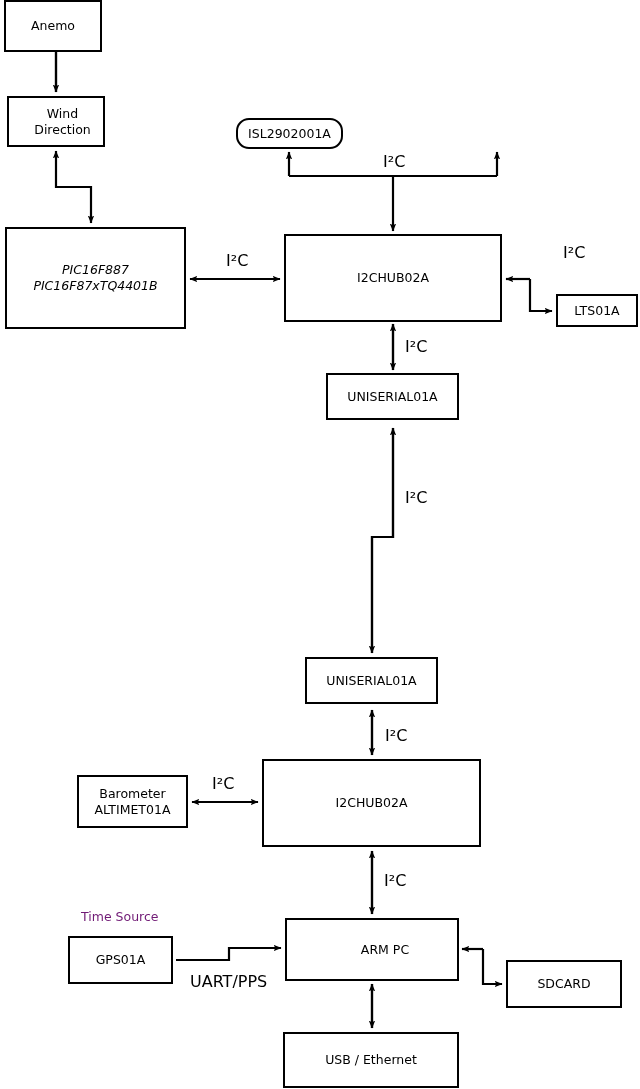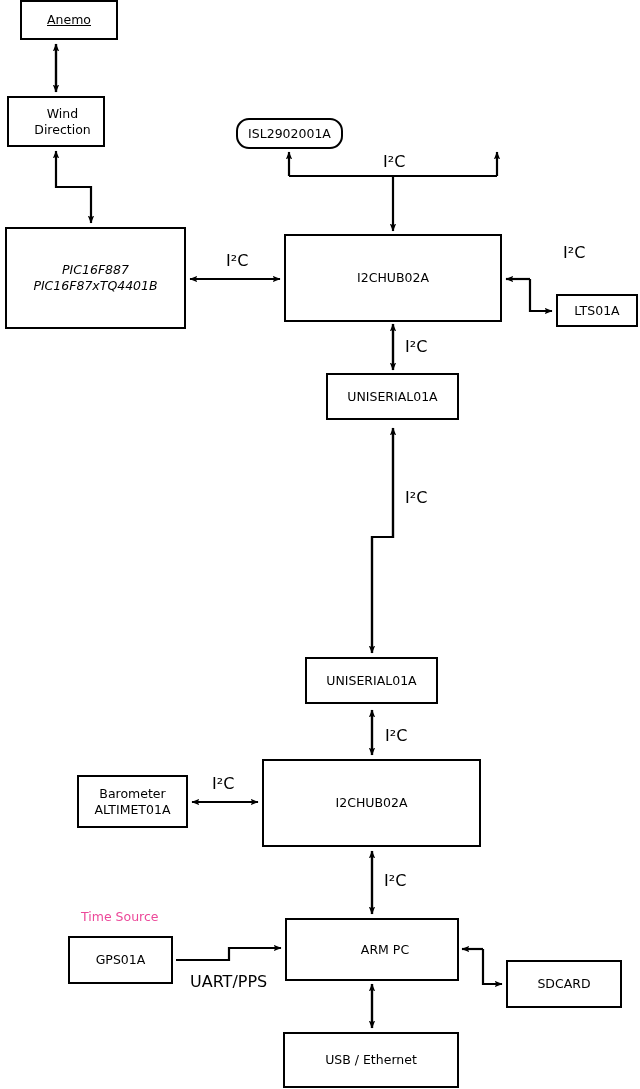--- a/index.html
+++ b/index.html
@@ -45,21 +45,21 @@
     position: absolute;
     font-size: 16px;
     color: #000000;
     z-index: 3;
     white-space: nowrap;
     background: transparent;
   }
   .free-label {
     position: absolute;
     font-size: 12.5px;
-    color: #ec4899;
+    color: #701a75;
     z-index: 3;
     white-space: nowrap;
   }
 </style>
 </head>
 <body>
 
 <div id="diagram">
 
   <svg id="wires" viewBox="0 0 640 1089" width="640" height="1089">
@@ -105,21 +105,21 @@
       <path d="M176,960 L229,960 L229,948 L281,948" marker-end="url(#arrow)"></path>
 
       <path d="M483,949 L462,949" marker-end="url(#arrow)"></path>
       <path d="M483,949 L483,984 L502,984" marker-end="url(#arrow)"></path>
 
       <line x1="372" y1="984" x2="372" y2="1028" marker-end="url(#arrow)"></line>
       <line x1="372" y1="1028" x2="372" y2="984" marker-end="url(#arrow)"></line>
     </g>
   </svg>
 
-  <div class="node" style="left:20px; top:0px; width:98px; height:40px;text-decoration:underline;">Anemo</div>
+  <div class="node" style="left:4px; top:0px; width:98px; height:52px;">Anemo</div>
 
   <div class="node" style="left:7px; top:96px; width:98px; height:51px;padding-left:13px;">Wind
 Direction</div>
 
   <div class="node" style="left:5px; top:227px; width:181px; height:102px;font-style:italic;">PIC16F887
 PIC16F87xTQ4401B</div>
 
   <div class="node" style="left:236px; top:118px; width:107px; height:31px;border-radius:13px;">ISL2902001A</div>
 
 

